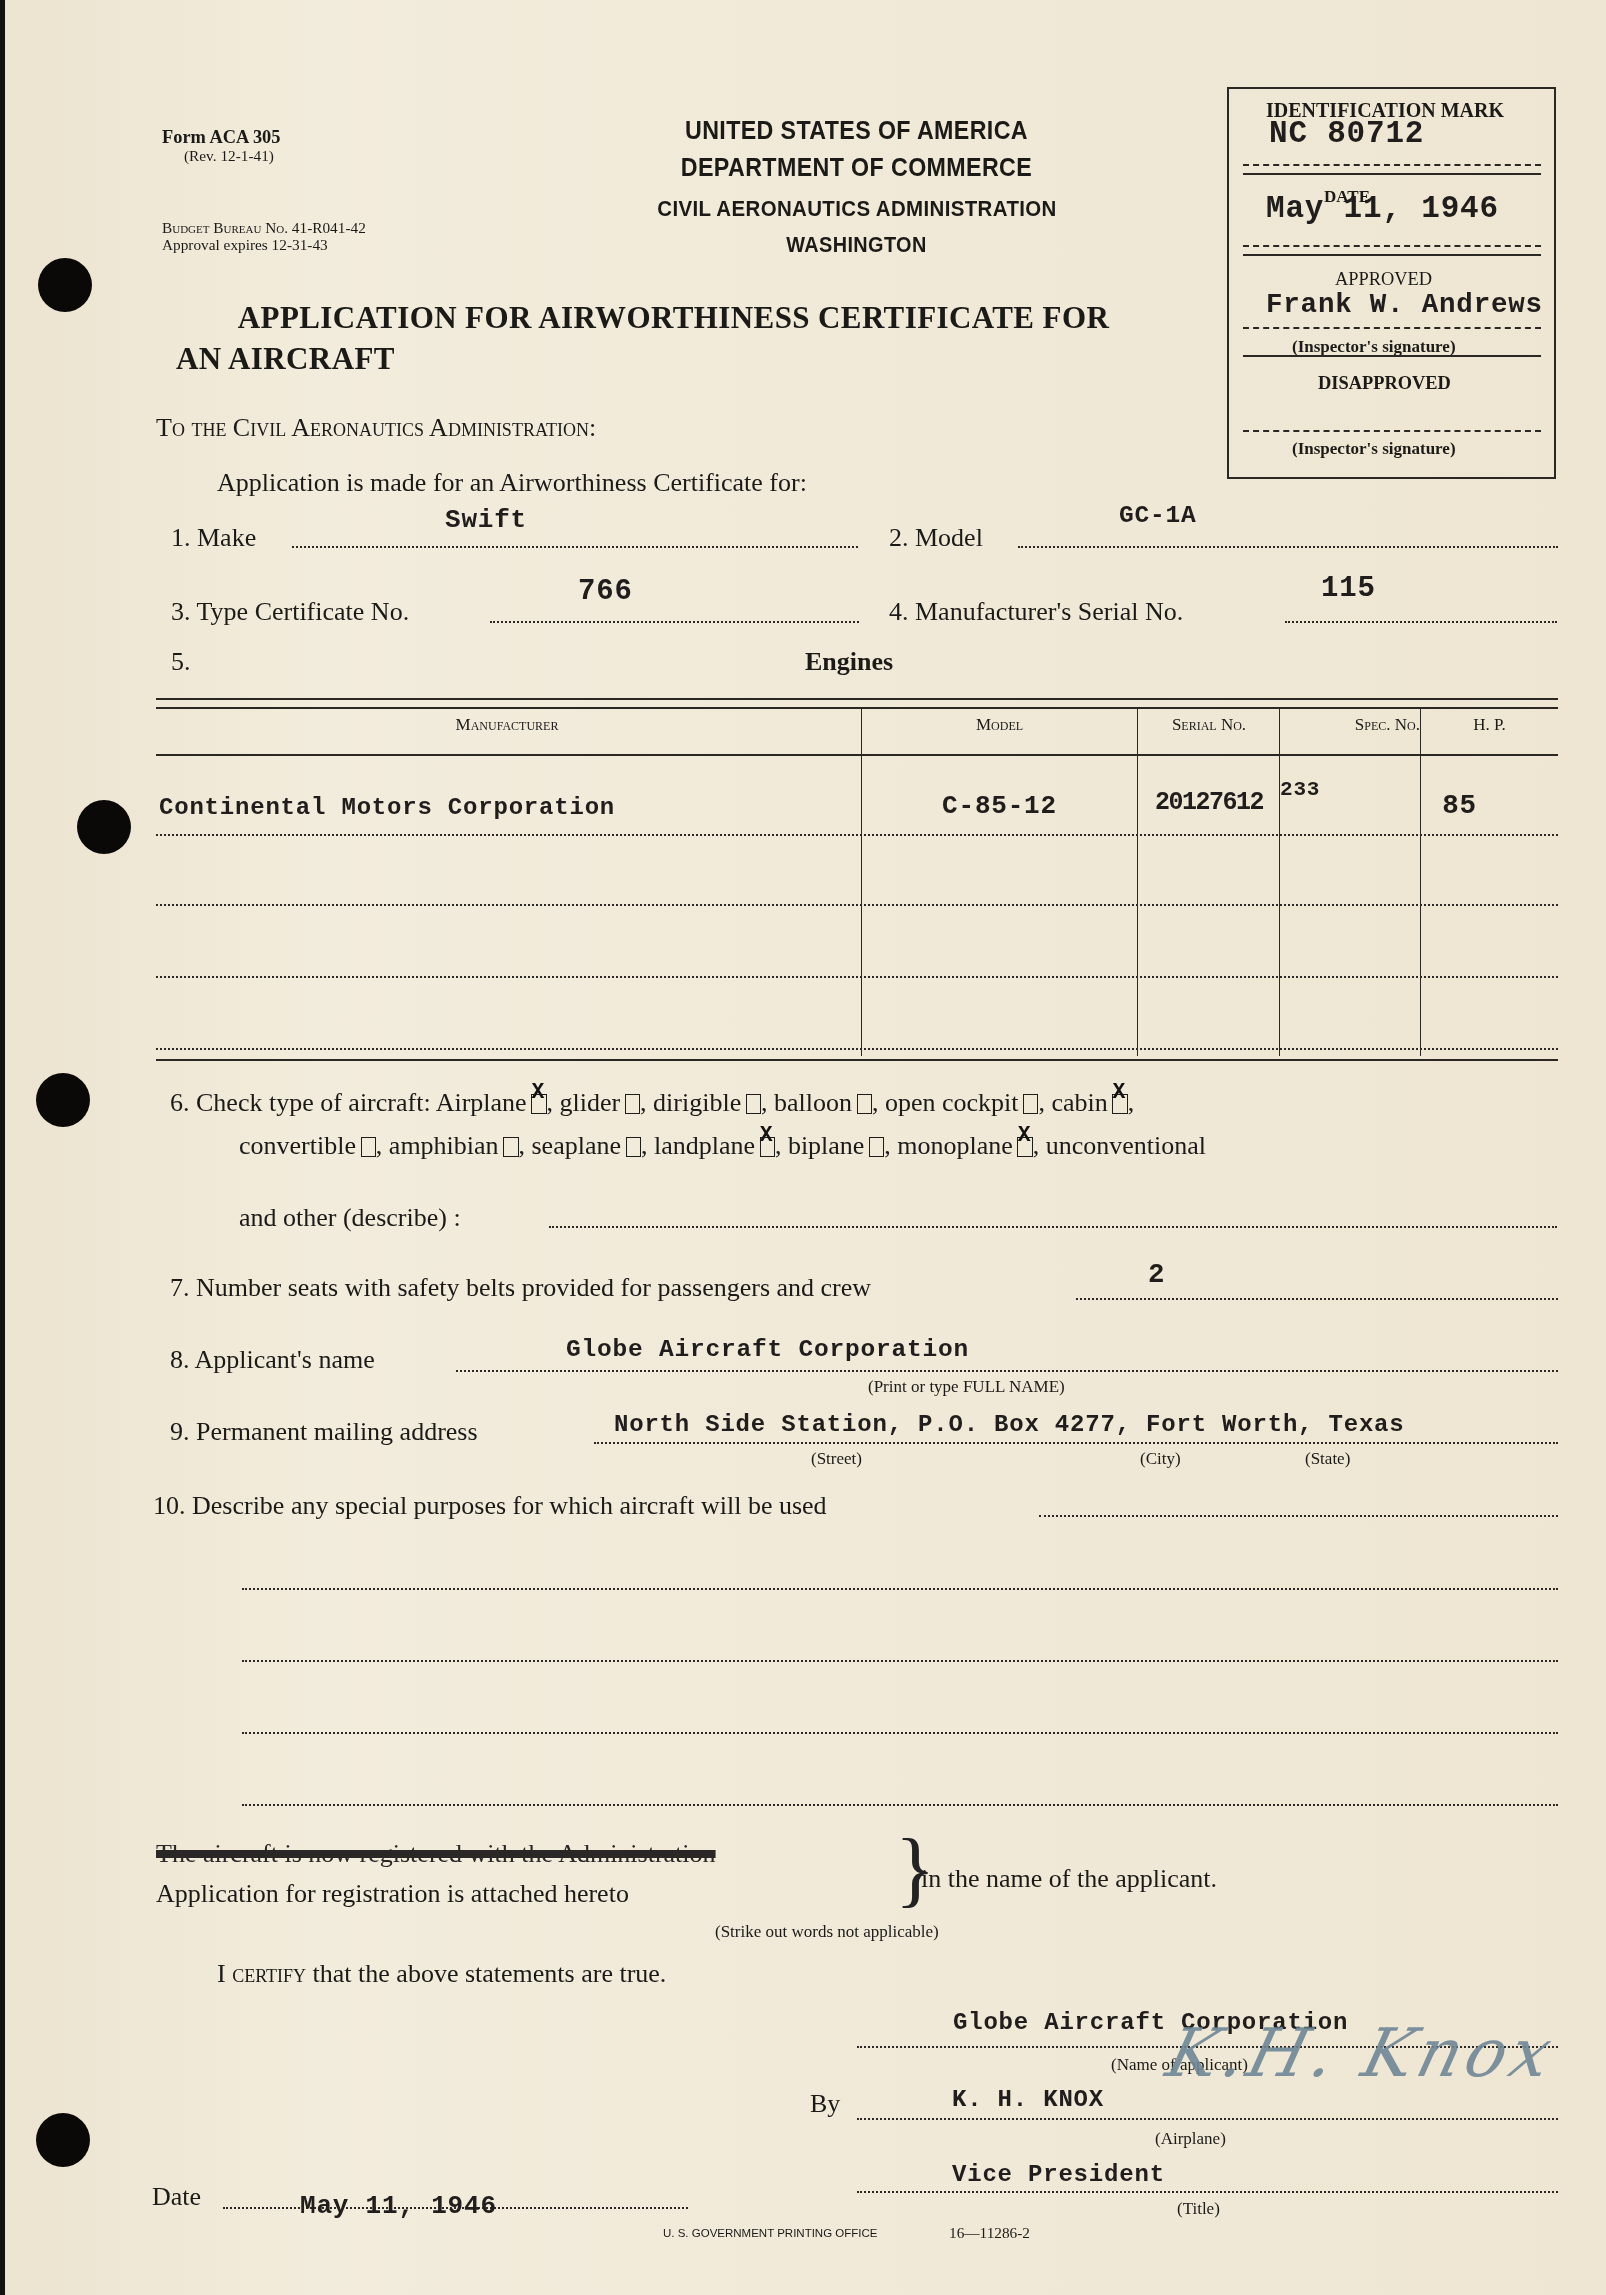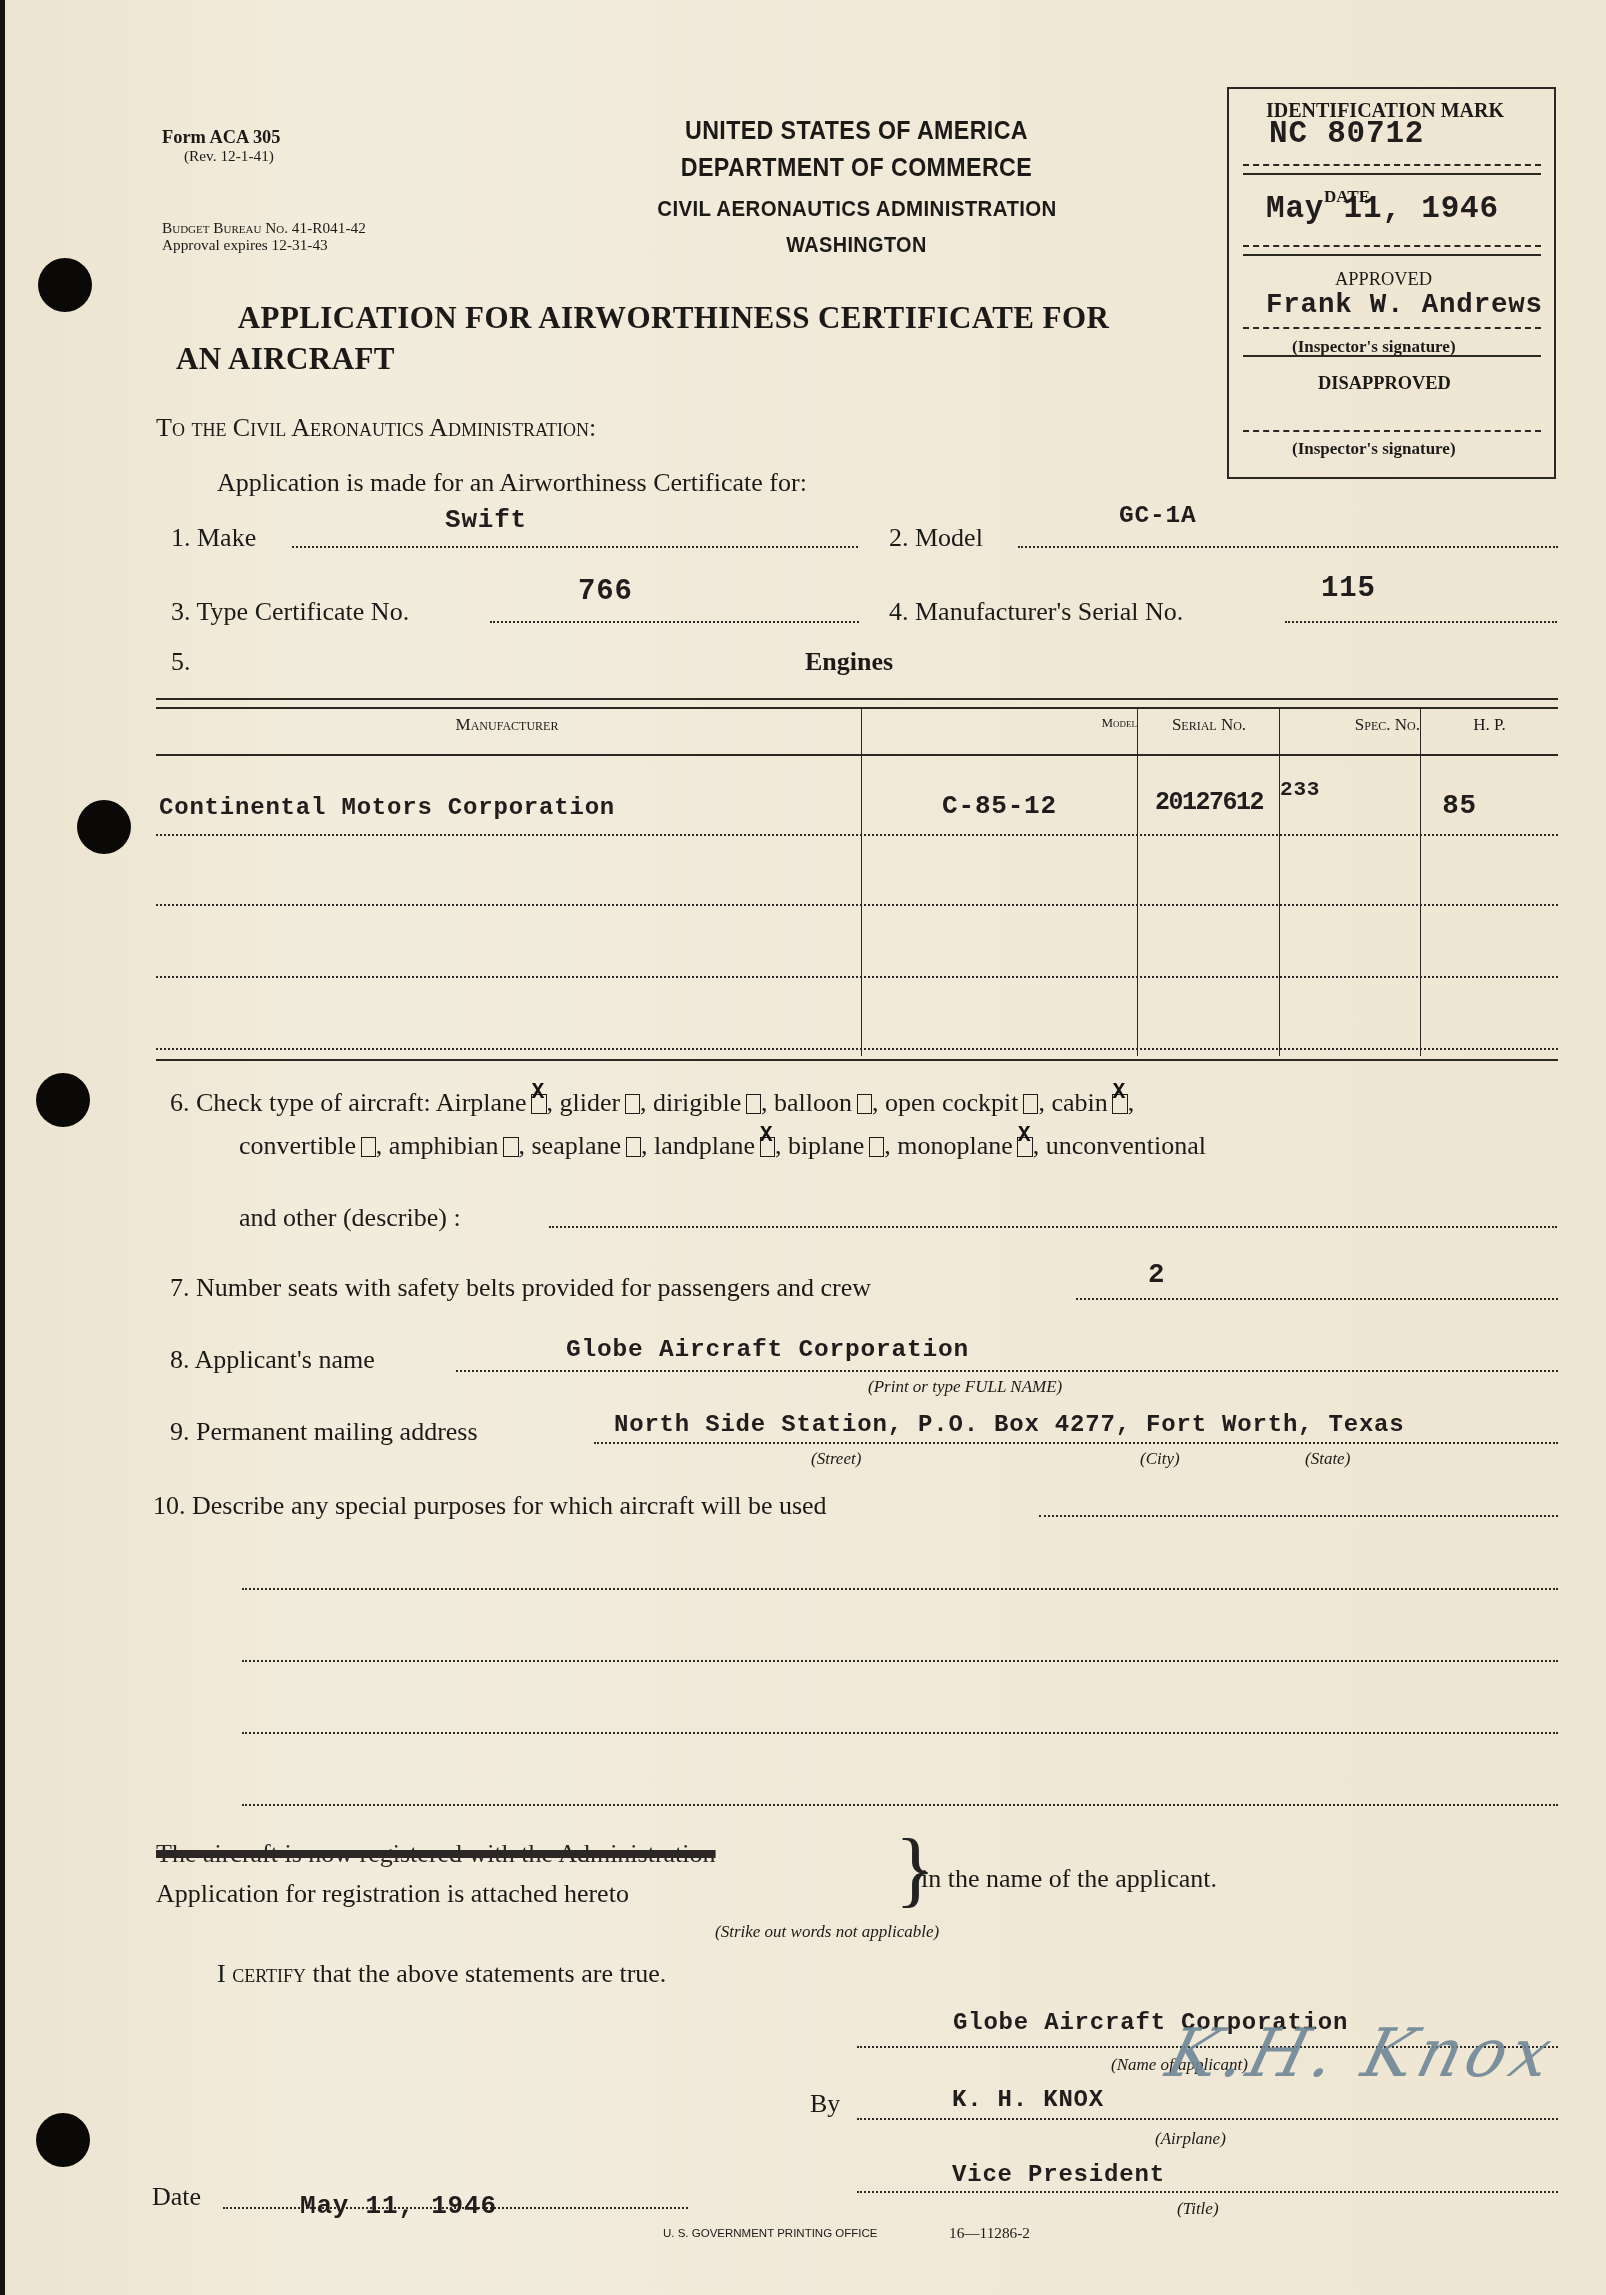--- a/index.html
+++ b/index.html
@@ -11,21 +11,21 @@
   }
   .edge { position: absolute; left: 0; top: 0; width: 5.4px; height: 2295px; background: #141210; }
   .hole { position: absolute; width: 54px; height: 54px; border-radius: 50%; background: #0a0908; }
   .abs { position: absolute; white-space: nowrap; }
   .serif { font-family: "Liberation Serif", "DejaVu Serif", serif; }
   .sans { font-family: "Liberation Sans", "DejaVu Sans", sans-serif; }
   .typed { font-family: "Liberation Mono", "DejaVu Sans Mono", monospace; font-weight: bold; color: #201d1c; letter-spacing: 0.8px; }
   .hdr { font-family: "Liberation Sans", sans-serif; font-weight: bold; font-size: 25px; letter-spacing: 0.4px; transform: scaleX(0.93); transform-origin: center; }
   .title { font-family: "Liberation Serif", serif; font-weight: bold; font-size: 31px; letter-spacing: 0.4px; }
   .lbl { font-family: "Liberation Serif", serif; font-size: 26px; }
-  .small { font-family: "Liberation Serif", serif; font-size: 17px; font-style: italic; }
+  .small { font-family: "Liberation Serif", serif; font-size: 17px; }
   .sc { font-variant: small-caps; }
   .dots { position: absolute; height: 0; border-top: 2.3px dotted #2b2824; }
   .rule { position: absolute; height: 0; border-top: 2.3px solid #2b2824; }
   .vrule { position: absolute; width: 0; border-left: 1.5px solid #2b2824; }
   .idbox { position: absolute; left: 1227px; top: 87px; width: 329px; height: 392px; border: 2.3px solid #2b2824; box-sizing: border-box; }
   .dash { position: absolute; height: 0; border-top: 2.3px dashed #2b2824; }
   .cb { display: inline-block; width: 15.3px; height: 20px; border: 1.9px solid #1f1d1a; vertical-align: -3.1px; margin-left: 4.6px; position: relative; box-sizing: border-box; }
   .cb.x::after { content: "X"; position: absolute; left: -0.8px; top: -15.3px; font-family: "Liberation Mono", monospace; font-weight: bold; font-size: 21.4px; color: #131211; }
   .strike { text-decoration: line-through; text-decoration-thickness: 7.7px; color: #2a2726; }
   .sig { font-family: "DejaVu Serif", serif; font-style: italic; color: #6f8797; font-size: 67px; letter-spacing: 4.6px; transform: skewX(-14deg); opacity: 0.9; }
@@ -95,21 +95,21 @@
   <div class="abs lbl" style="left:805px;top:647px;font-weight:bold">Engines</div>
 
   <div class="rule" style="left:156px;top:698px;width:1402px"></div>
   <div class="rule" style="left:156px;top:707px;width:1402px"></div>
   <div class="vrule" style="left:861px;top:709px;height:347px"></div>
   <div class="vrule" style="left:1137px;top:709px;height:347px"></div>
   <div class="vrule" style="left:1279px;top:709px;height:347px"></div>
   <div class="vrule" style="left:1420px;top:709px;height:347px"></div>
 
   <div class="abs serif sc" style="left:156px;top:715px;width:702px;text-align:center;font-size:17px;padding-top:0">Manufacturer</div>
-  <div class="abs serif sc" style="left:862px;top:715px;width:275px;text-align:right;font-size:13px">Model</div>
+  <div class="abs serif sc" style="left:862px;top:715px;width:275px;text-align:center;font-size:17px">Model</div>
   <div class="abs serif sc" style="left:1138px;top:715px;width:142px;text-align:center;font-size:17px">Serial No.</div>
   <div class="abs serif sc" style="left:1280px;top:715px;width:140px;text-align:right;font-size:17px">Spec. No.</div>
   <div class="abs serif sc" style="left:1421px;top:715px;width:137px;text-align:center;font-size:17px">H. P.</div>
   <div class="rule" style="left:156px;top:754px;width:1402px"></div>
 
   <div class="abs typed" style="left:159px;top:794px;font-size:24px">Continental Motors Corporation</div>
   <div class="abs typed" style="left:862px;top:791px;width:275px;text-align:center;font-size:26px">C-85-12</div>
   <div class="abs typed" style="left:1138px;top:788px;width:142px;text-align:center;font-size:25px;letter-spacing:-1.5px">20127612</div>
   <div class="abs typed" style="left:1280px;top:778px;width:140px;font-size:21px">233</div>
   <div class="abs typed" style="left:1421px;top:790px;width:77px;text-align:center;font-size:27.5px">85</div>

